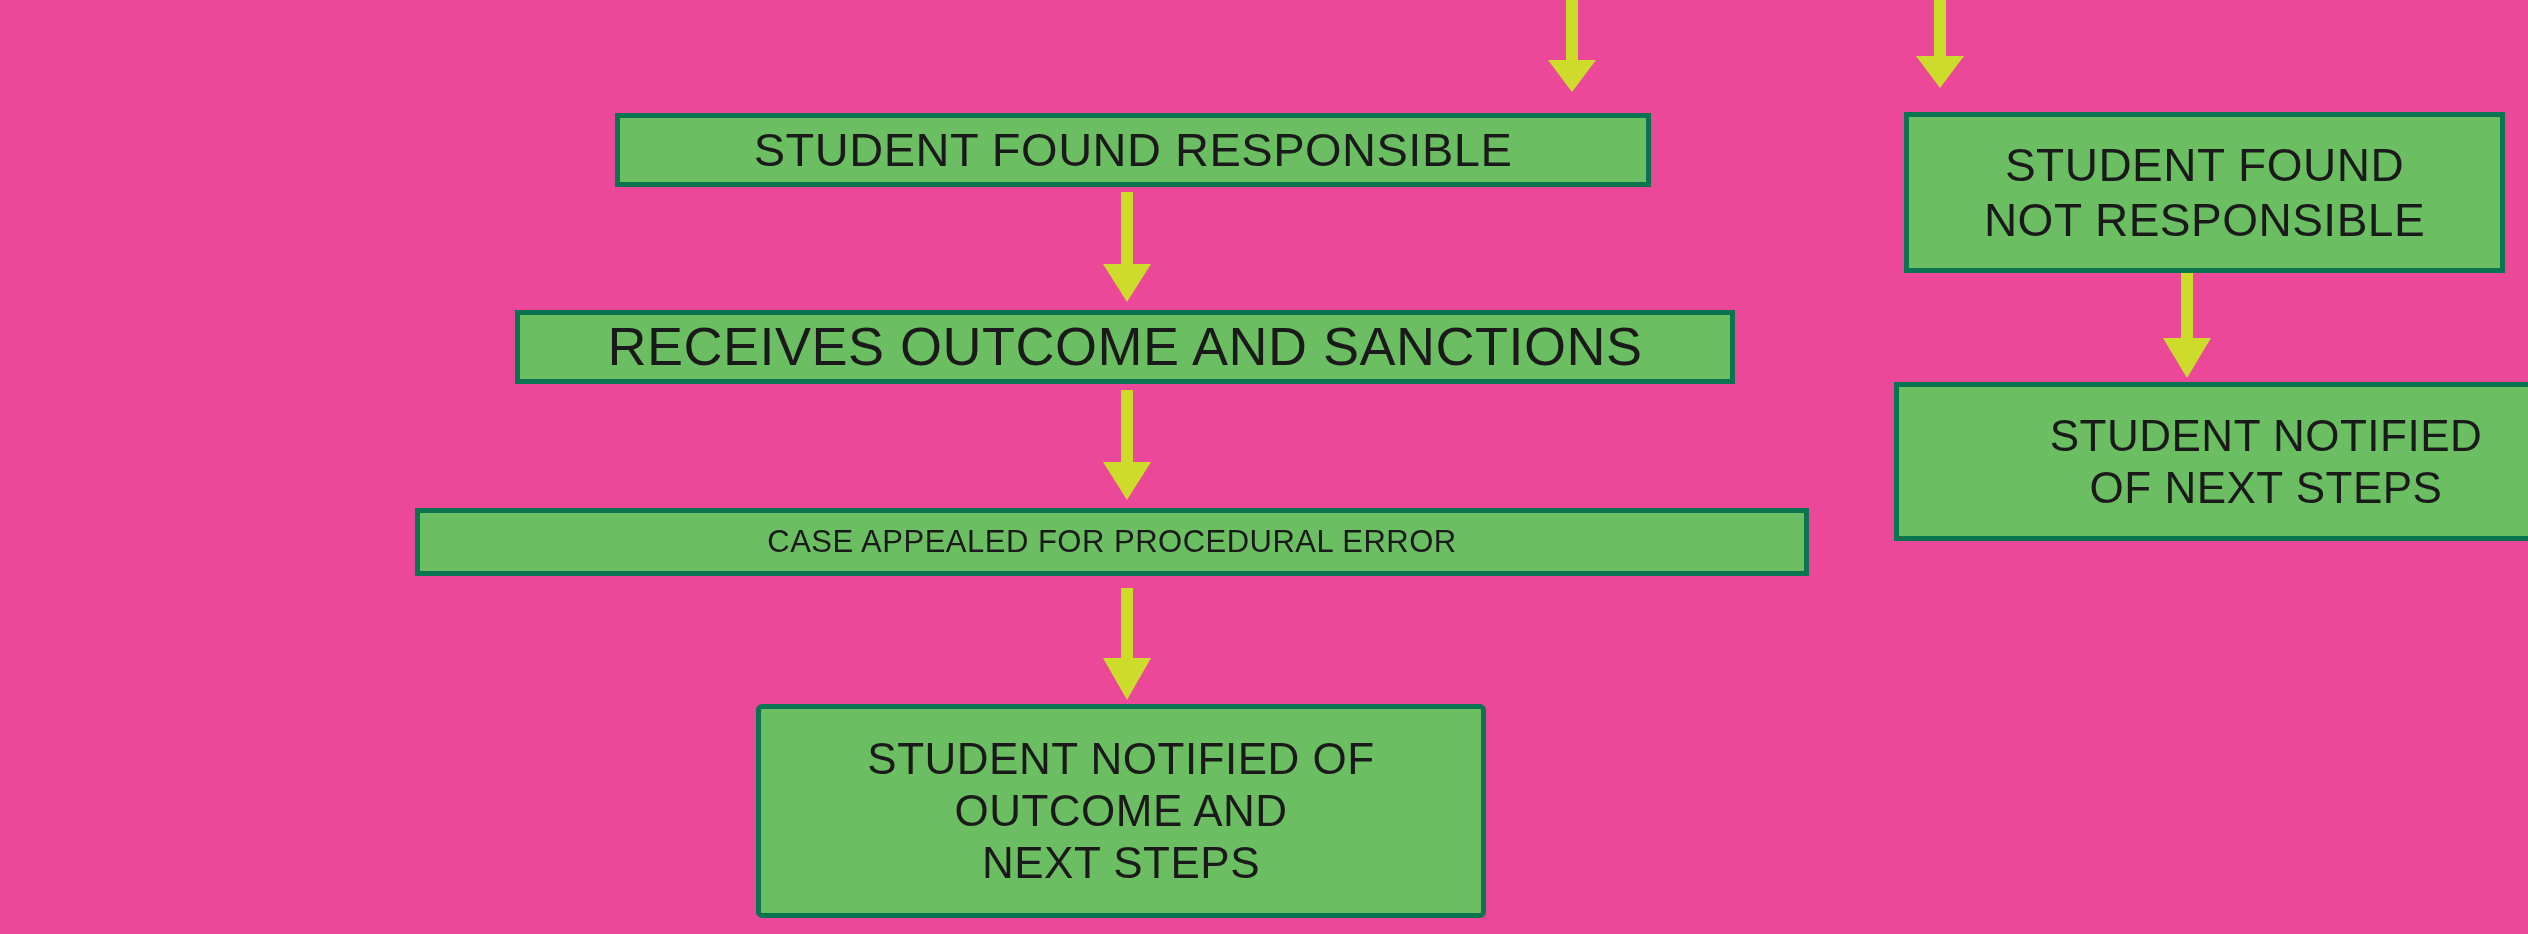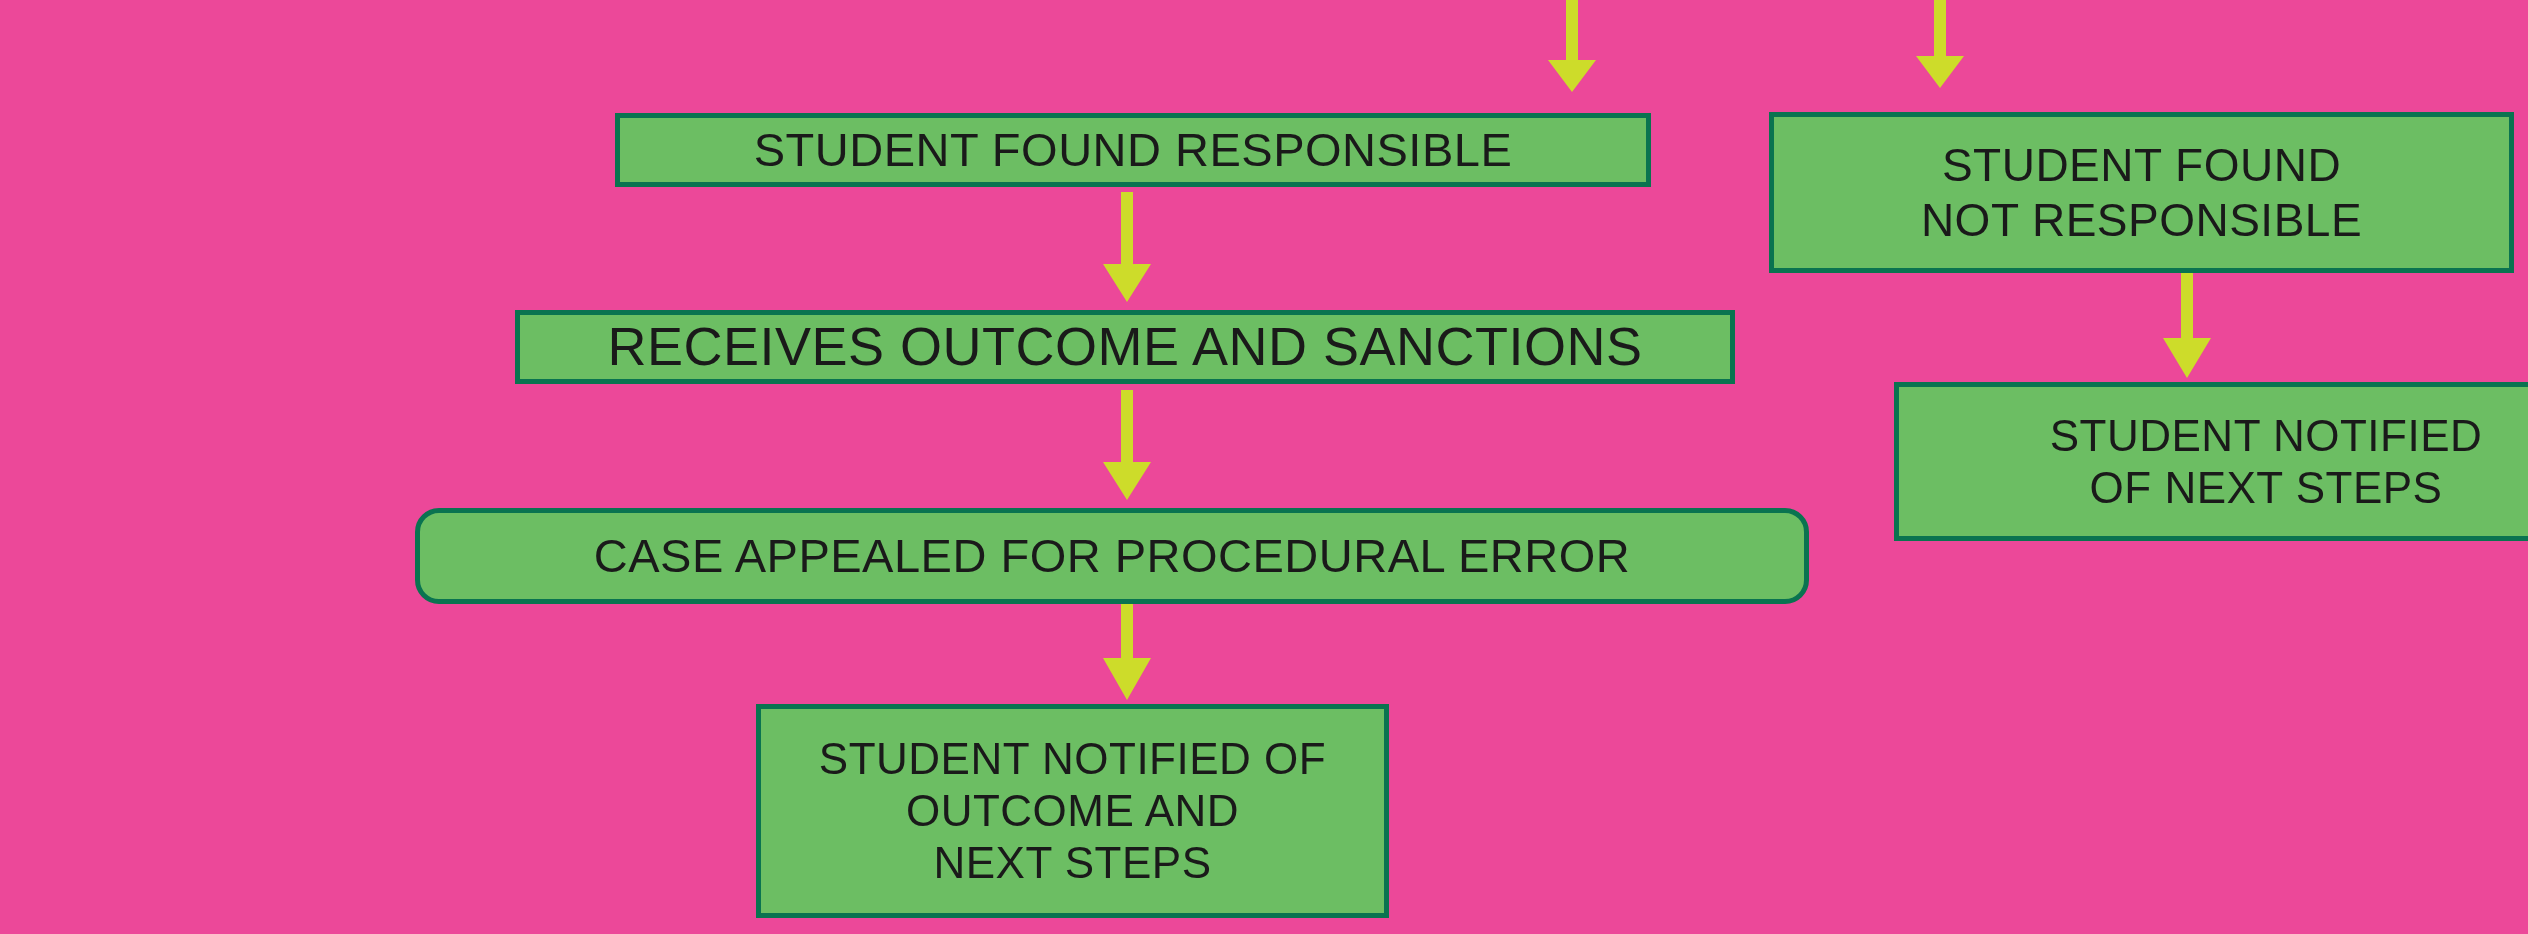--- a/index.html
+++ b/index.html
@@ -38,31 +38,31 @@
   
   #node-found-responsible {
     left: 615px;  top: 113px;  width: 1036px; height: 74px;
     font-size: 47px;
   }
   #node-receives-outcome {
     left: 515px;  top: 310px;  width: 1220px; height: 74px;
     font-size: 54px;
   }
   #node-case-appealed {
-    left: 415px;  top: 508px;  width: 1394px; height: 96px;
-    font-size: 47px;
-    border-radius: 24px;
+    left: 415px;  top: 508px;  width: 1394px; height: 68px;
+    font-size: 31px;
   }
   #node-notified-outcome-next {
-    left: 756px;  top: 704px;  width: 633px; height: 214px;
+    left: 756px;  top: 704px;  width: 730px; height: 214px;
     font-size: 44px;
+    border-radius: 6px;
   }
   
   #node-found-not-responsible {
-    left: 1769px; top: 112px;  width: 745px; height: 161px;
+    left: 1904px; top: 112px;  width: 601px; height: 161px;
     font-size: 46px;
   }
   #node-notified-next-steps {
     left: 1874px; top: 382px;  width: 744px; height: 159px;
     font-size: 44px;
     margin-left: 20px;
   }
 
   
   .arrow {

